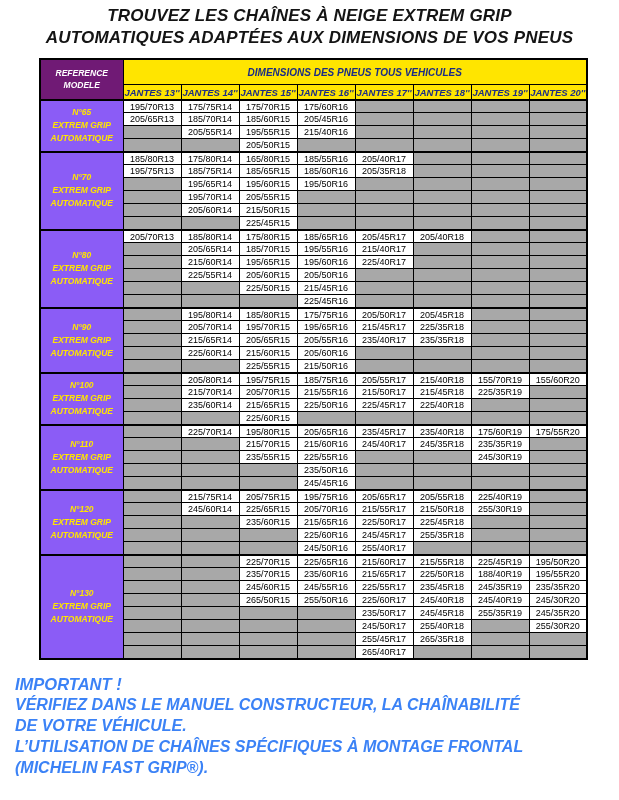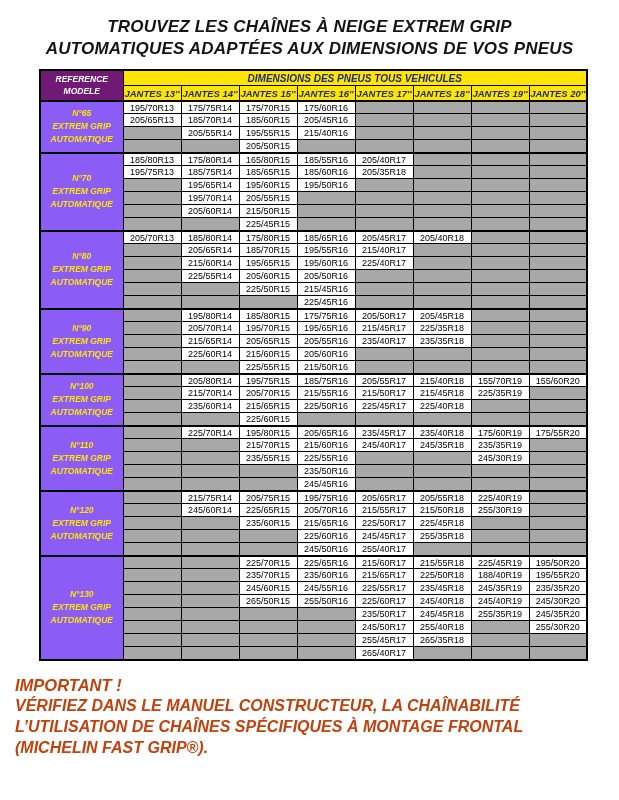--- a/index.html
+++ b/index.html
@@ -2,21 +2,21 @@
 <html><head>
 <meta charset="utf-8">
 <style>
   * { margin:0; padding:0; box-sizing:border-box; }
   html,body { background:#ffffff; }
   body {
     width:619px; height:800px; overflow:hidden;
     font-family:"Liberation Sans", sans-serif;
   }
   .page-title {
-    padding-top:16px; text-align:center;
+    padding-top:5px; text-align:center;
     font-weight:bold; font-style:italic;
     font-size:17px; line-height:1.32; color:#141414;
     letter-spacing:.2px;
   }
   table.tire-table {
     border-collapse:collapse; table-layout:fixed;
     margin:8px 0 0 39px;
     border:2px solid #000;
   }
   .tire-table th, .tire-table td {
@@ -24,41 +24,41 @@
     overflow:hidden; white-space:nowrap;
   }
   .corner-cell {
     background:#701a75; color:#ffffff;
     font-style:italic; font-weight:bold; font-size:8.5px;
     text-align:center; line-height:1.5;
   }
   .span-header {
     background:#ffe500; color:#1b2d86;
     font-style:italic; font-weight:bold; font-size:10px;
-    text-align:center; height:16px;
+    text-align:center; height:26px;
   }
   .col-header {
     background:#ffe500; color:#1b2d86;
     font-style:italic; font-weight:bold; font-size:9.5px;
     text-align:center; height:15px;
   }
   .group-label {
     background:#8b5cf6; color:#ffe500;
     font-style:italic; font-weight:bold; font-size:8.5px;
     text-align:center; vertical-align:middle; line-height:1.55;
   }
   td.cell {
     height:13px; font-size:9px; text-align:center; color:#000;
   }
   td.cell.filled { background:#ffffff; }
   td.cell.empty  { background:#a8a8a8; }
   tr.group-start td, tr.group-start th { border-top:2px solid #000; }
   .footer {
     margin:14px 0 0 15px;
-    color:#c2410c; font-weight:bold; font-style:italic;
+    color:#3b82f6; font-weight:bold; font-style:italic;
     font-size:16px; line-height:1.3;
   }
   .footer .heading { font-size:16.5px; }
 </style>
 </head>
 <body>
 
 <div class="page-title">
   <div>TROUVEZ LES CHAÎNES À NEIGE EXTREM GRIP</div>
   <div>AUTOMATIQUES ADAPTÉES AUX DIMENSIONS DE VOS PNEUS</div>
@@ -565,15 +565,16 @@
         <td class="cell empty"></td>
         <td class="cell empty"></td>
         <td class="cell empty"></td>
       </tr>
     </tbody>
 </table>
 
 <div class="footer">
   <div class="heading">IMPORTANT !</div>
   <div>VÉRIFIEZ DANS LE MANUEL CONSTRUCTEUR, LA CHAÎNABILITÉ</div>
+  <div>DE VOTRE VÉHICULE.</div>
   <div>L’UTILISATION DE CHAÎNES SPÉCIFIQUES À MONTAGE FRONTAL</div>
   <div>(MICHELIN FAST GRIP®).</div>
 </div>
 
 </body></html>

